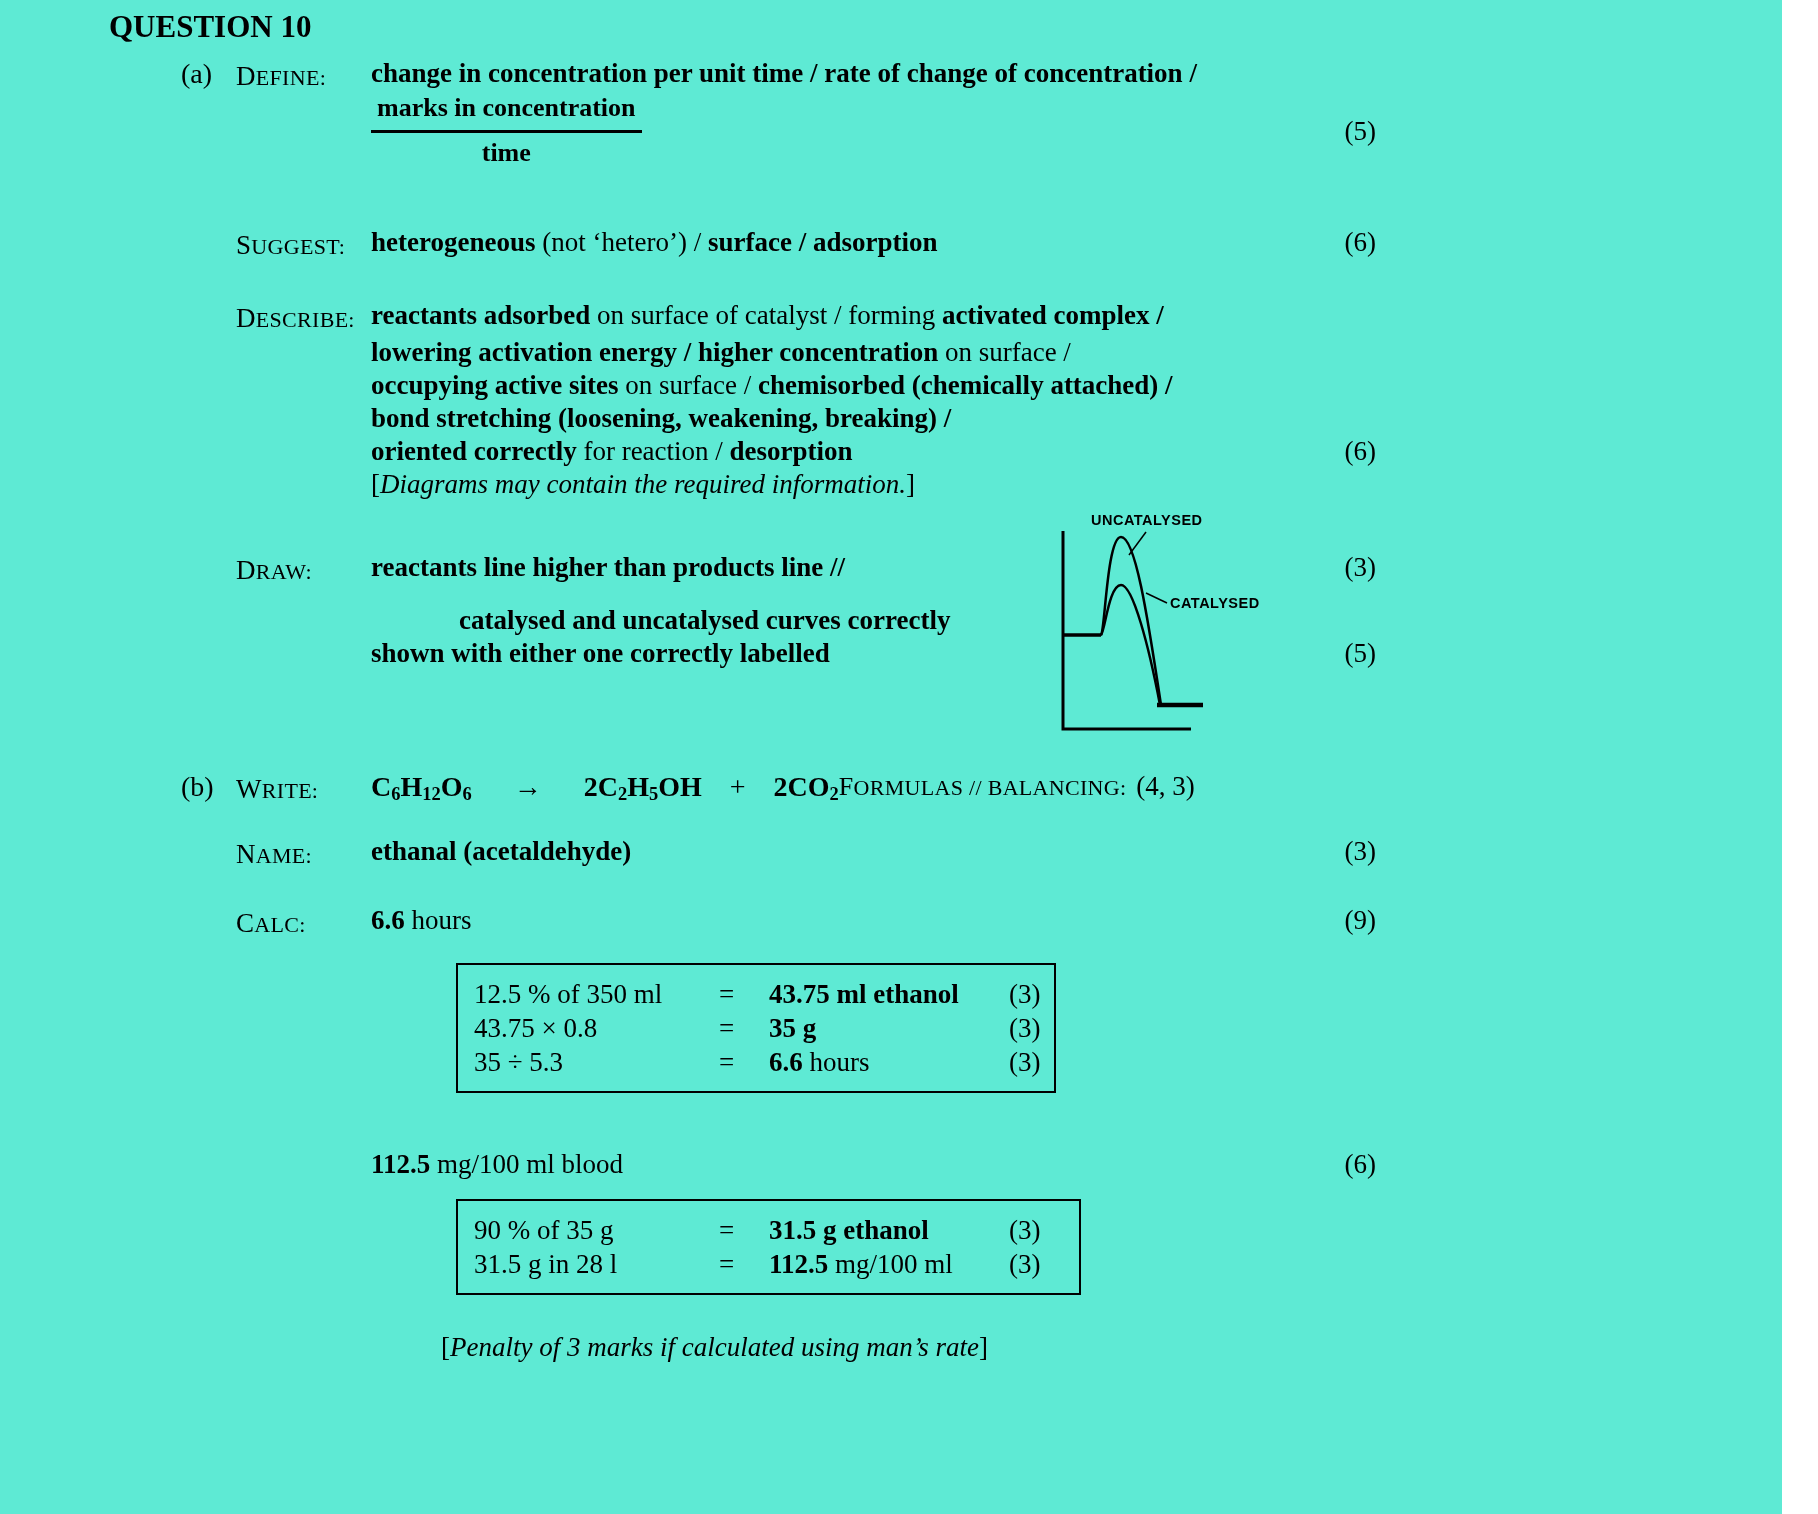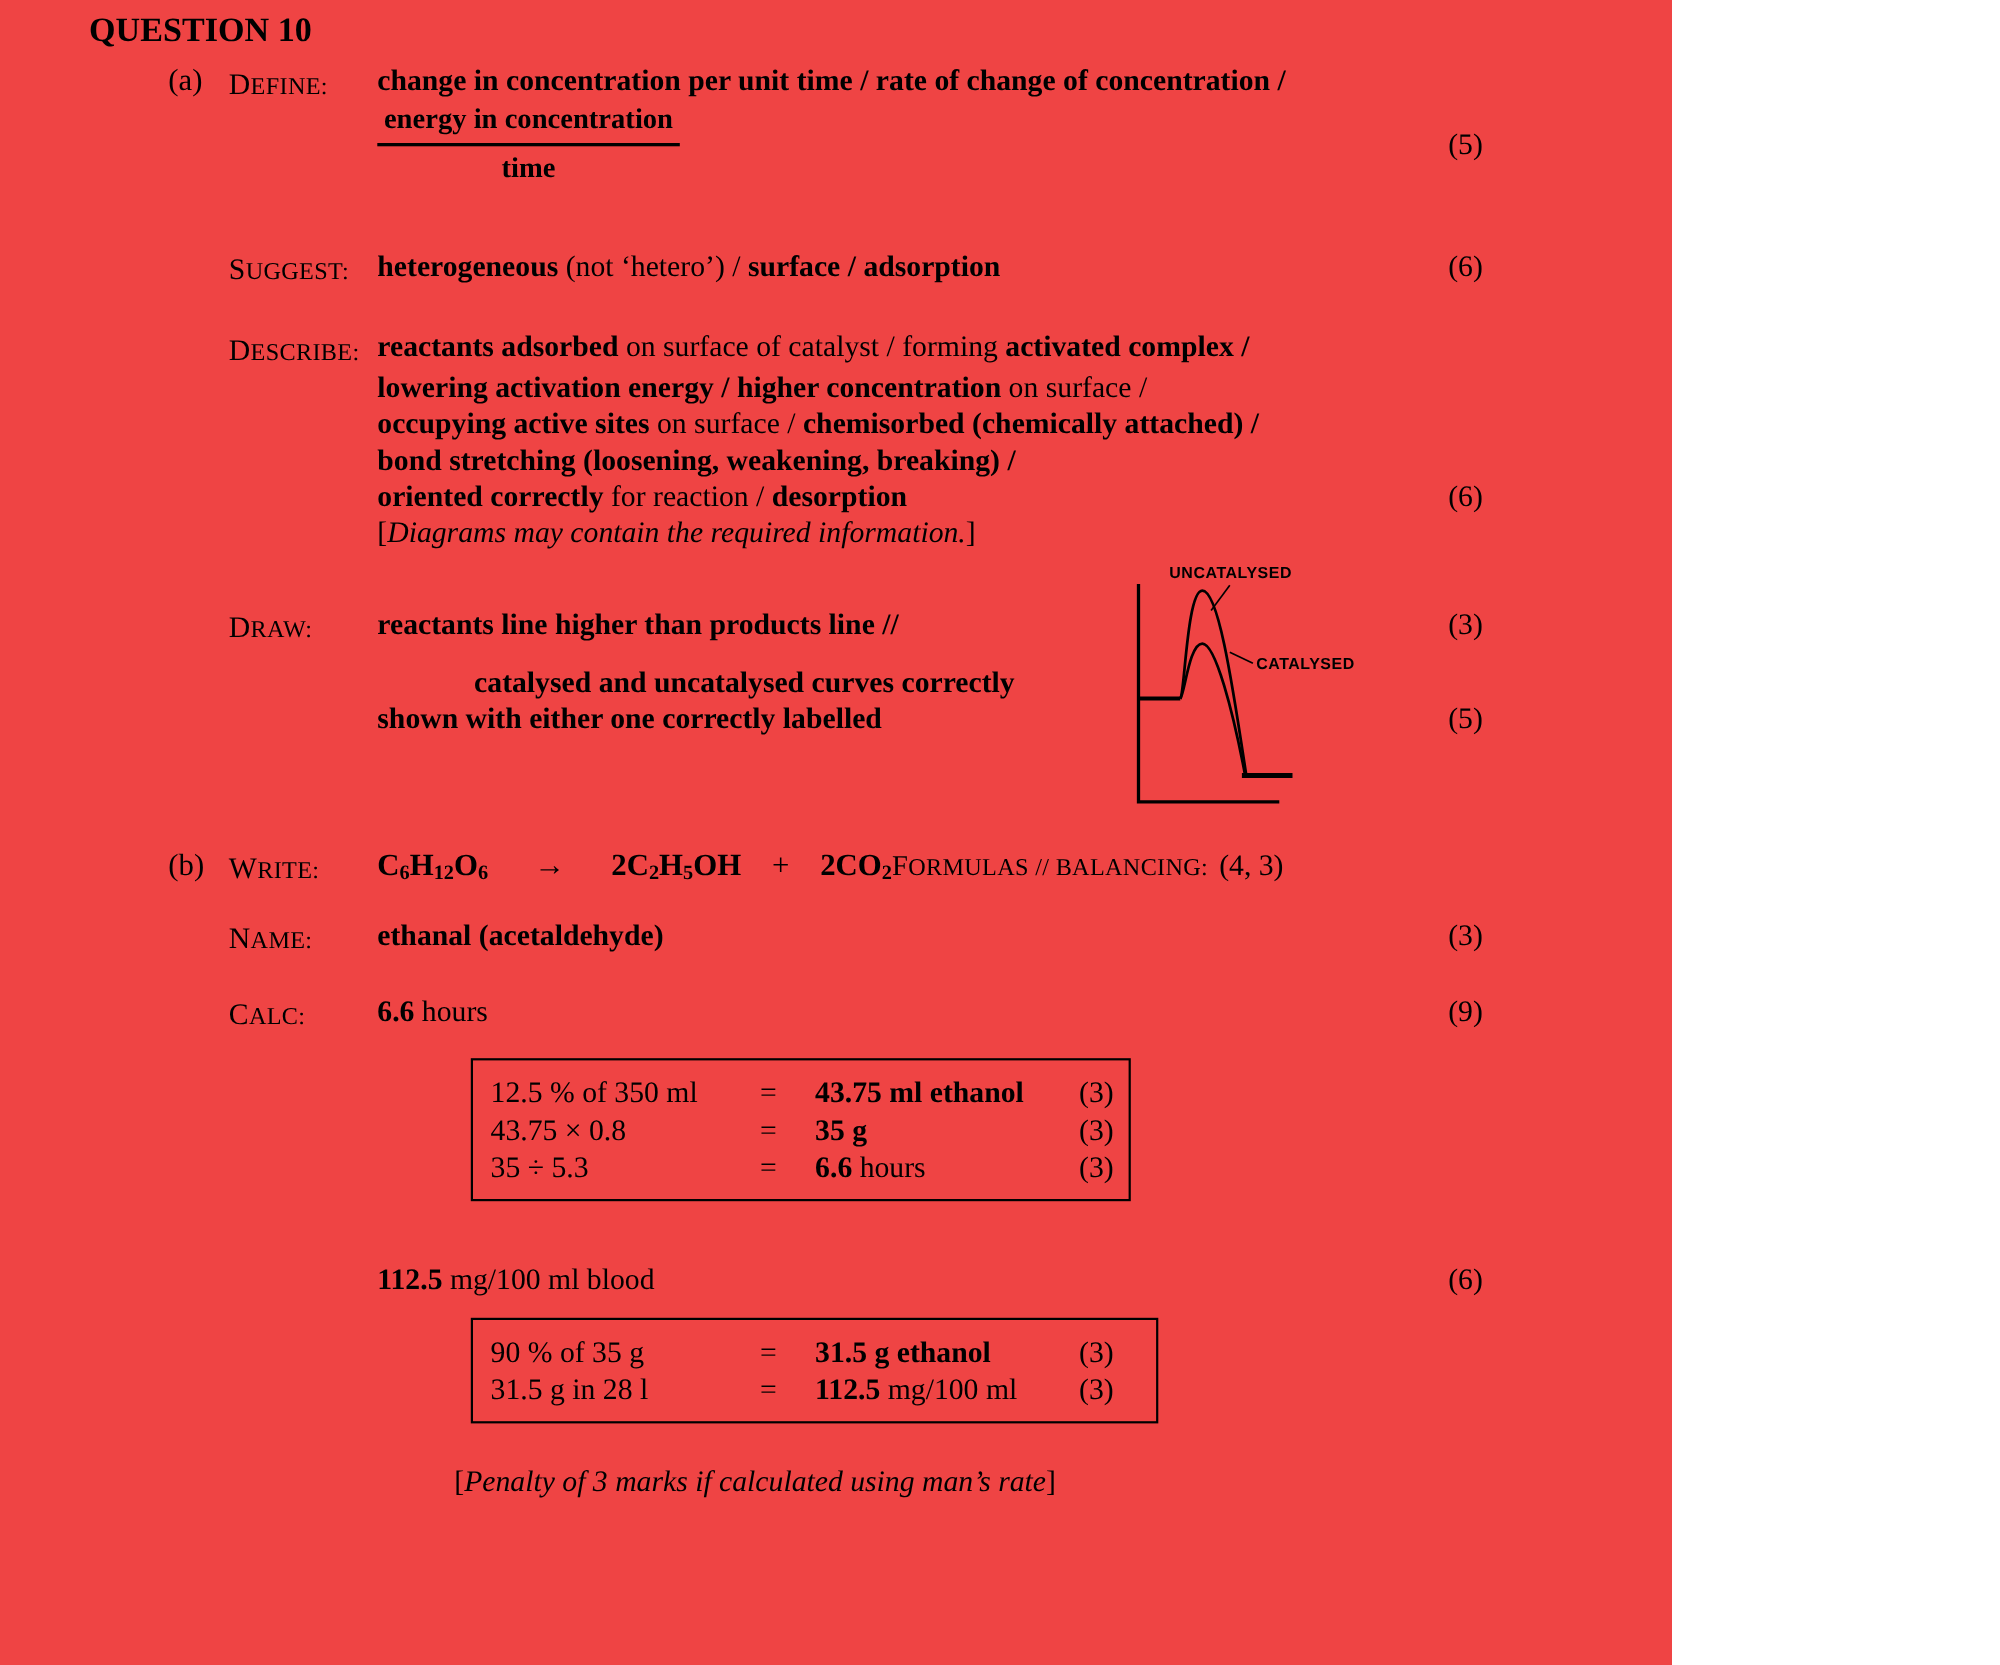--- a/index.html
+++ b/index.html
@@ -1,17 +1,17 @@
 <!DOCTYPE html>
 <html><head>
 <meta charset="utf-8">
 <style>
   * { box-sizing: border-box; }
   body { margin:0; background:#ffffff; color:#000; font-family:"Liberation Serif", serif; }
-  .page { position:relative; width:1520px; min-height:1514px; padding:8px 0 40px 81px; background:#ef4444; }
+  .page { position:relative; width:1782px; min-height:1514px; padding:8px 0 40px 109px; background:#5eead4; }
   .inner { width:1267px; }
   .title { font-size:31px; font-weight:bold; margin:0 0 12px 0; line-height:37px; }
 
   .row { display:grid; grid-template-columns:127px 135px 1fr 145px; font-size:27px; line-height:33px; align-items:start; }
   .part { padding-left:72px; font-size:28px; }
   .plabel { font-size:22px; letter-spacing:.3px; padding-top:3px; }
   .plabel::first-letter { font-size:27px; }
   .content {}
   .nowrap { white-space:nowrap; }
   .marks { text-align:right; font-size:27px; white-space:nowrap; }
@@ -64,21 +64,21 @@
       <div class="part">(a)</div>
       <div class="plabel">DEFINE:</div>
       <div class="content nowrap"><span class="rb">change in concentration per unit time / rate of change of concentration /</span></div>
       <div class="marks"></div>
     </div>
     <div class="row r-define2">
       <div class="part"></div>
       <div class="plabel"></div>
       <div class="content">
         <span class="fraction">
-          <span class="num">energy in concentration</span>
+          <span class="num">marks in concentration</span>
           <span class="den">time</span>
         </span>
       </div>
       <div class="marks">(5)</div>
     </div>
 
     <div class="row mt36">
       <div class="part"></div>
       <div class="plabel">SUGGEST:</div>
       <div class="content nowrap"><span class="rb">heterogeneous </span><span>(not ‘hetero’) / </span><span class="rb">surface / adsorption</span></div>

